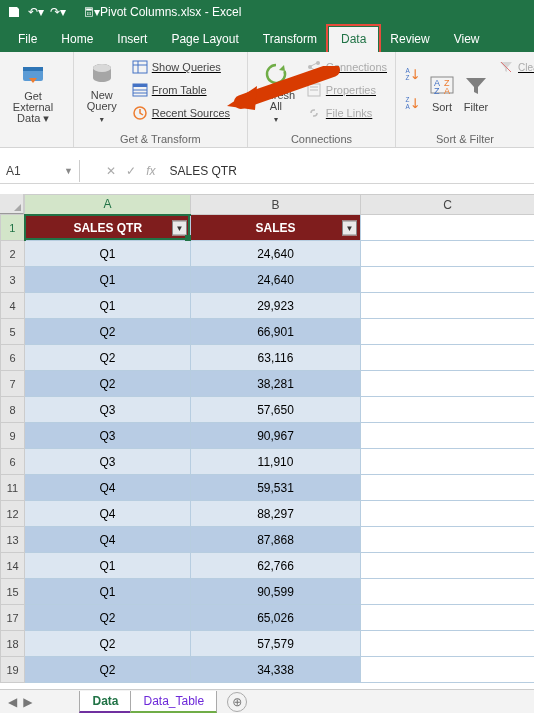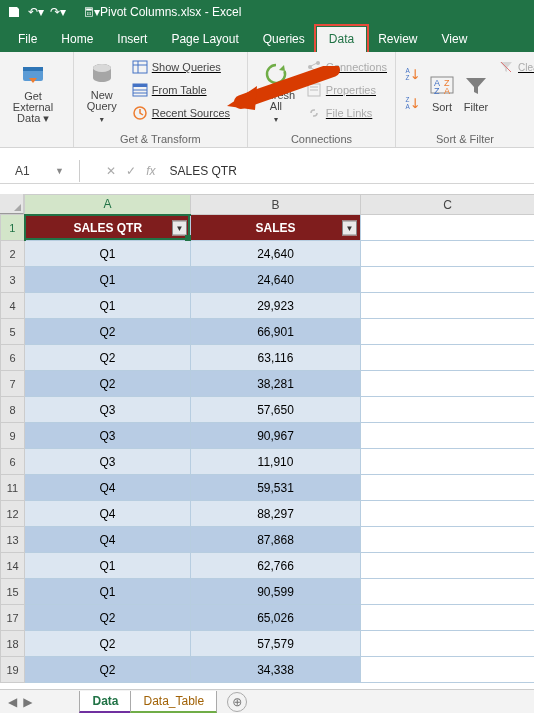--- a/index.html
+++ b/index.html
@@ -30,21 +30,21 @@
 .smallbtn { display: flex; align-items: center; gap: 4px; padding: 2px 4px; cursor: pointer; height: 22px; color: #444; white-space: nowrap; }
 .smallbtn .ic { width: 16px; height: 16px; flex: none; }
 .smallbtn.disabled { color: #aaa; }
 .smallbtn.disabled .ic { opacity: 0.5; }
 
 
 .arrow { position: absolute; left: 222px; top: 74px; pointer-events: none; z-index: 5; }
 
 
 .fbar { height: 26px; border-bottom: 1px solid #d4d4d4; display: flex; align-items: center; font-size: 12px; background: #fff; }
-.namebox { width: 80px; border-right: 1px solid #ccc; padding: 0 15px; height: 22px; display: flex; align-items: center; justify-content: space-between; color: #444; }
+.namebox { width: 80px; border-right: 1px solid #ccc; padding: 0 6px; height: 22px; display: flex; align-items: center; justify-content: space-between; color: #444; }
 .namebox .dd { color: #888; font-size: 9px; }
 .fx-zone { display: flex; align-items: center; gap: 10px; color: #aaa; padding: 0 8px; }
 .fx-zone .fn { font-style: italic; }
 .cell-content { padding: 0 6px; color: #333; }
 
 .gap-row { height: 10px; background: #fff; }
 
 
 .grid-wrap { position: relative; }
 .corner { position: absolute; left: 0; top: 0; width: 24px; height: 20px; background: #e6e6e6; border-right: 1px solid #ccc; border-bottom: 1px solid #999; }
@@ -61,21 +61,21 @@
 .row-even td.cell { background: #dce6f1; }
 .row-odd td.cell { background: #b8cce4; }
 td.cell.c-c { background: #fff !important; }
 .hdr-row td.cell.c-c { background: #fff !important; color: #333; font-weight: normal; }
 .sel-overlay { position: absolute; left: 24px; top: 20px; width: 166px; height: 26px; border: 2px solid #217346; pointer-events: none; z-index: 3; }
 .sel-overlay::after { content: ""; position: absolute; right: -3px; bottom: -3px; width: 6px; height: 6px; background: #217346; }
 
 
 .sheet-tabs { position: absolute; left: 0; bottom: 0; right: 0; height: 24px; background: #f3f3f3; border-top: 1px solid #ccc; display: flex; align-items: center; font-size: 12px; }
 .sheet-tabs .nav { padding: 0 8px; color: #777; display: flex; gap: 6px; }
-.stab { padding: 3px 12px; border: 1px solid #aaa; border-top: none; background: #fff; color: #a16207; margin-left: -1px; position: relative; cursor: pointer; }
+.stab { padding: 3px 12px; border: 1px solid #aaa; border-top: none; background: #fff; color: #6d28d9; margin-left: -1px; position: relative; cursor: pointer; }
 .stab.active { background: #fff; color: #217346; border-bottom: 2px solid #7030a0; font-weight: bold; }
 .stab.other { border-bottom: 2px solid #70ad47; }
 .addsheet { width: 20px; height: 20px; border: 1px solid #aaa; border-radius: 50%; display: flex; align-items: center; justify-content: center; margin-left: 10px; color: #777; cursor: pointer; }
 </style>
 </head>
 <body>
 
 <div class="titlebar">
   <div class="qat">
     <span class="qi">
@@ -98,21 +98,21 @@
         </svg>▾</span>
   </div>
   <div class="title">Pivot Columns.xlsx - Excel</div>
 </div>
 
 <div class="tabs">
   <div class="tab">File</div>
   <div class="tab">Home</div>
   <div class="tab">Insert</div>
   <div class="tab">Page Layout</div>
-  <div class="tab">Queries</div>
+  <div class="tab">Transform</div>
   <div class="tab active boxed">Data</div>
   <div class="tab">Review</div>
   <div class="tab">View</div>
 </div>
 
 <div class="ribbon">
 
   <div class="rgroup" style="width:76px">
     <div class="body">
       <div class="bigbtn">

